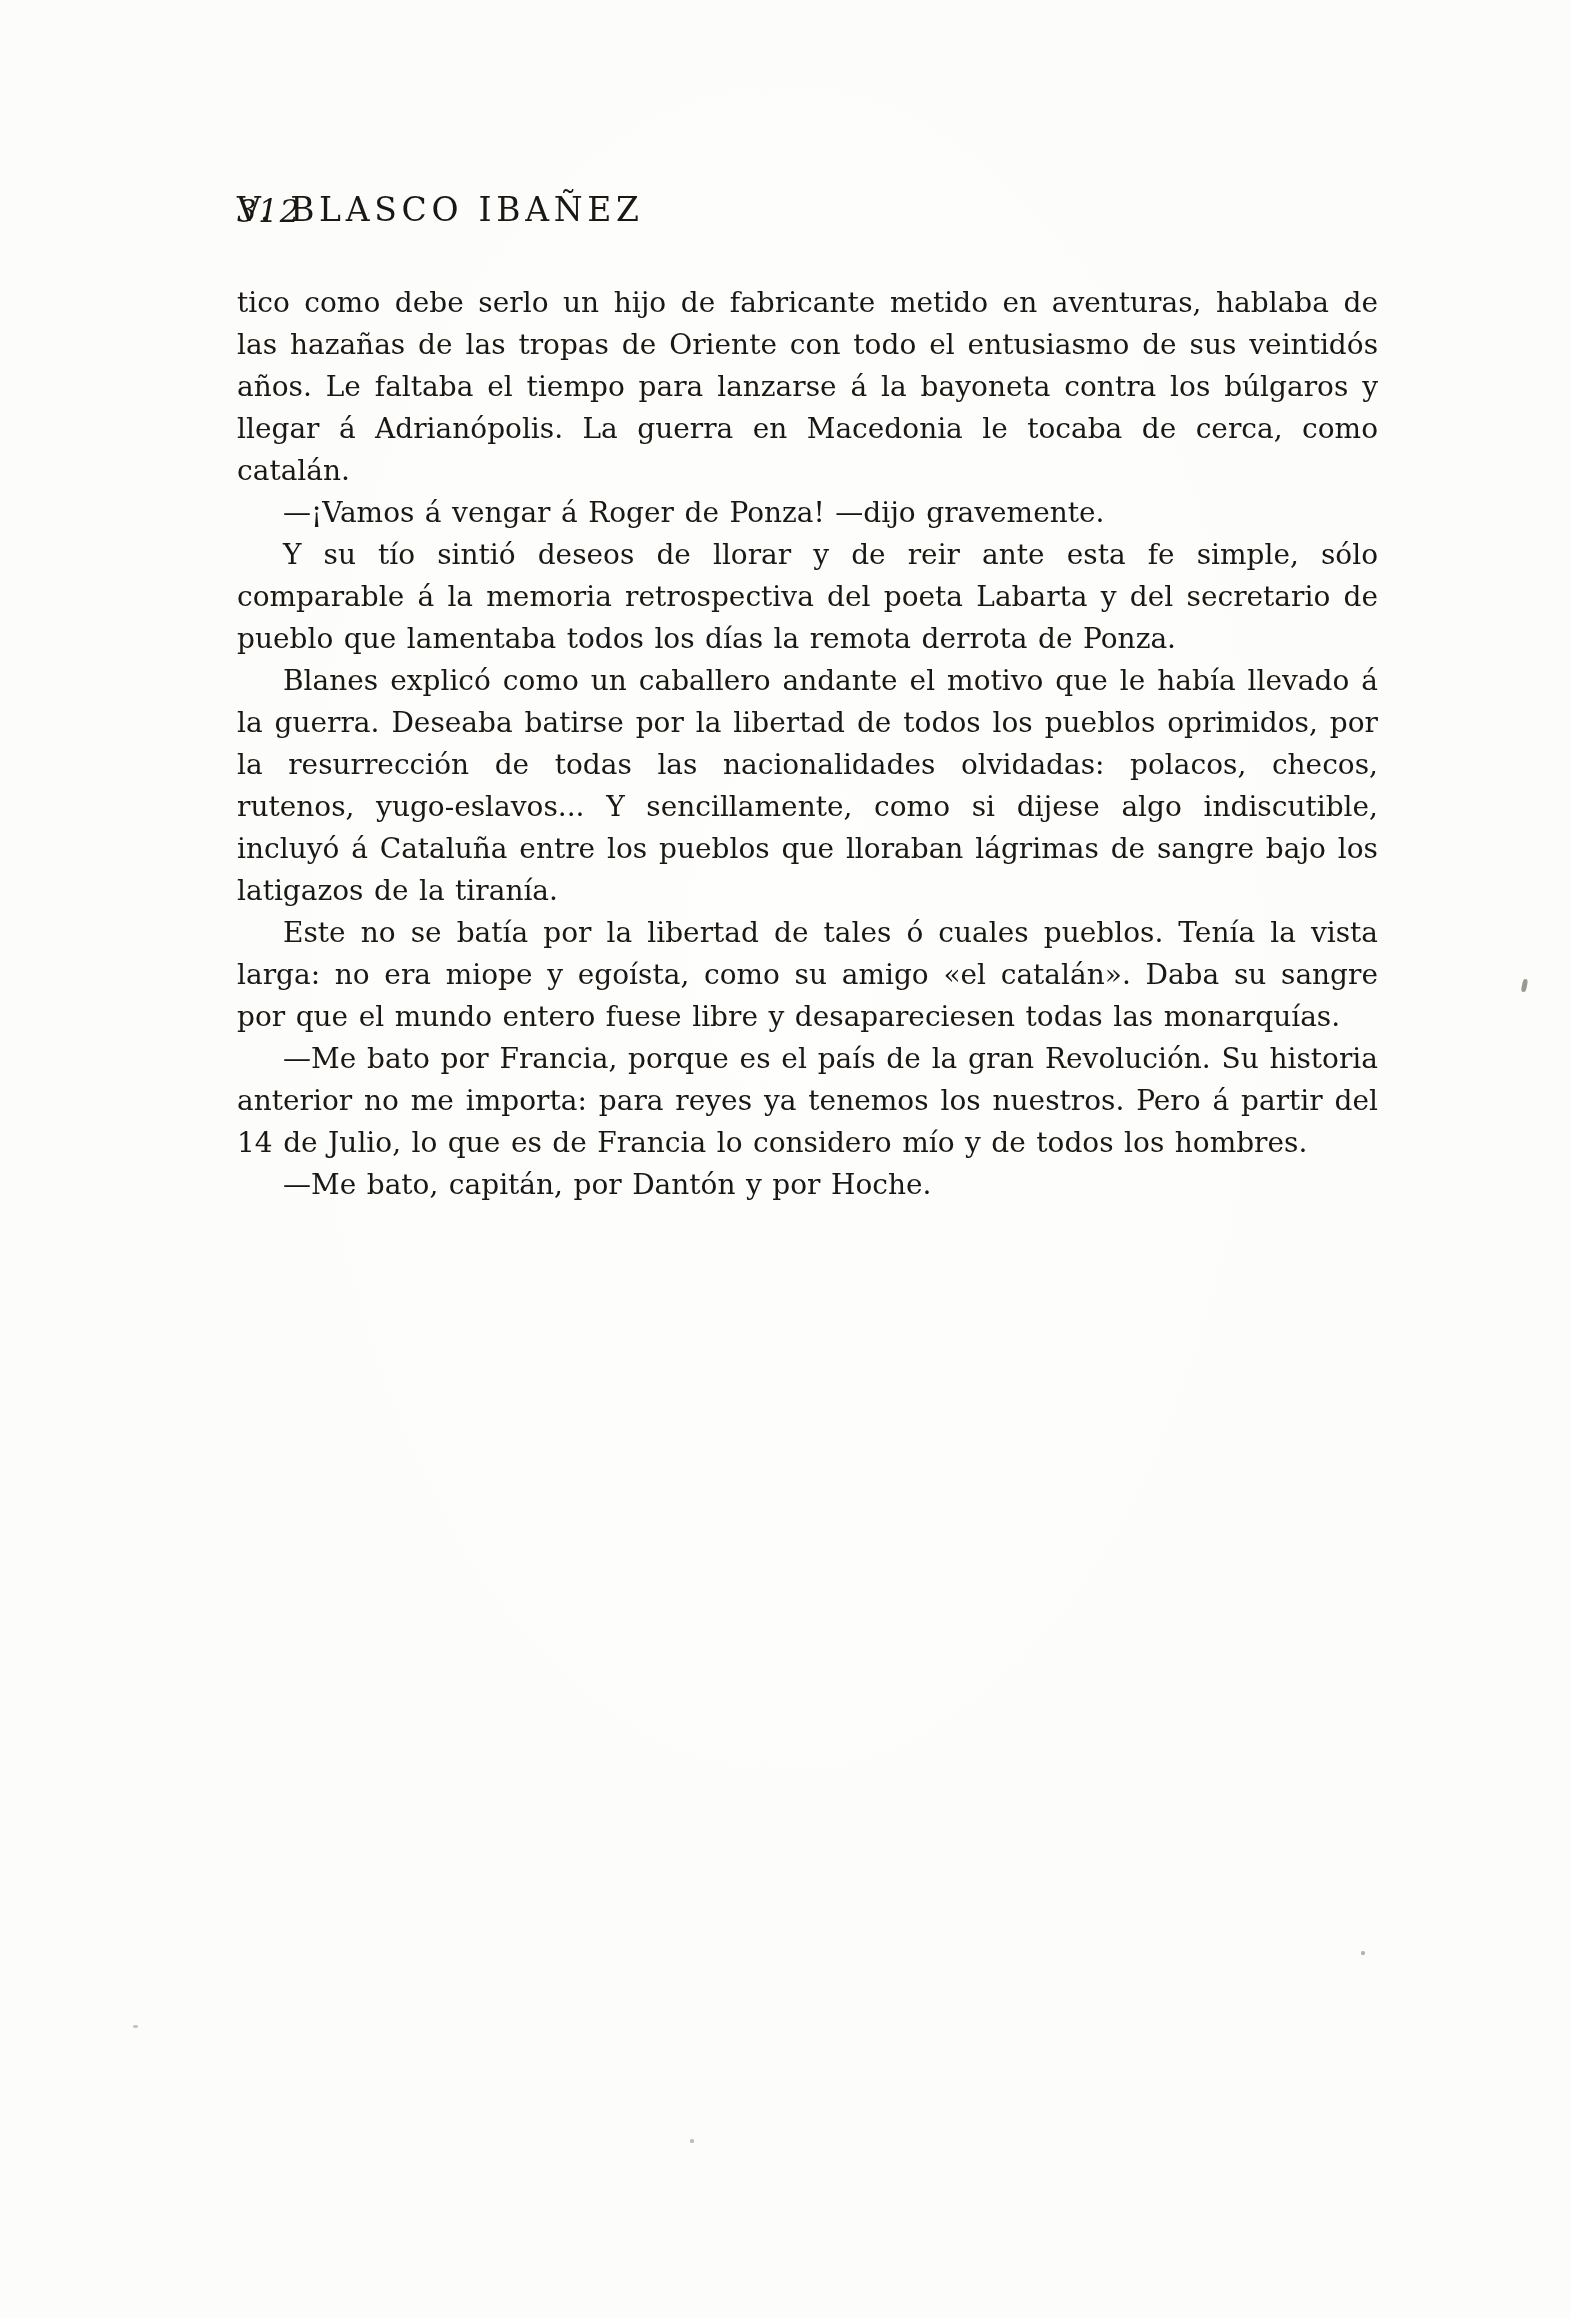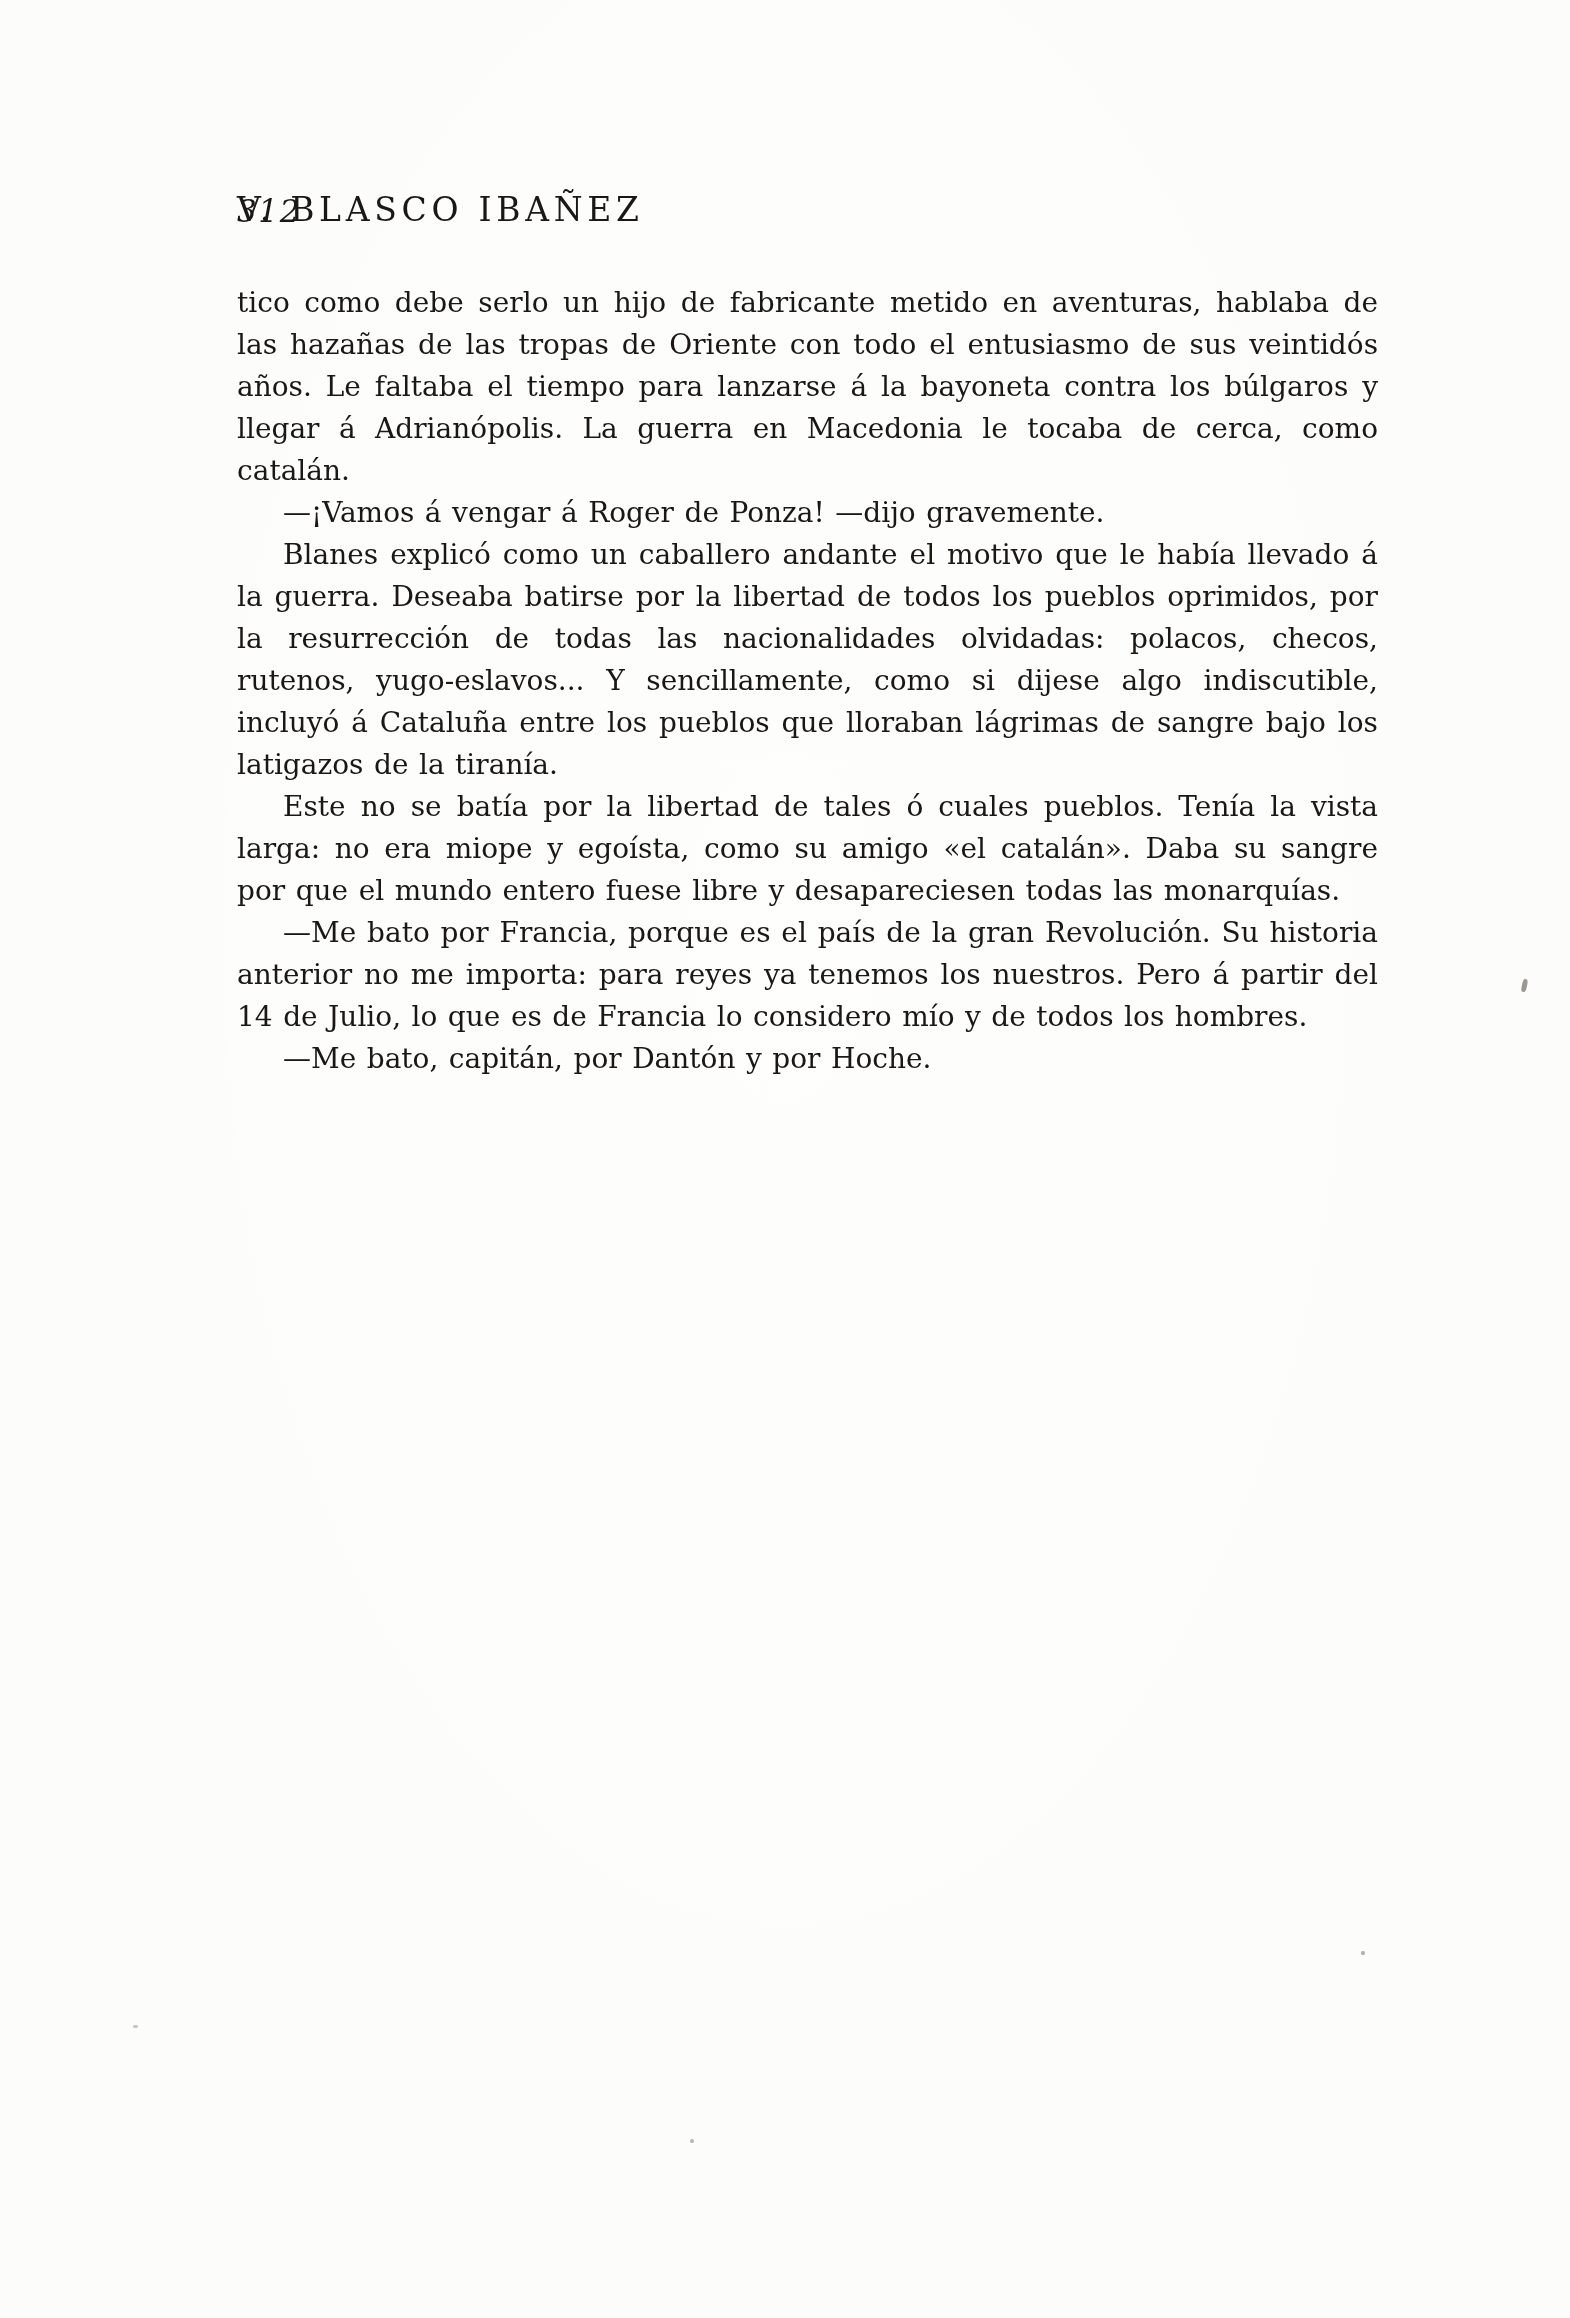--- a/index.html
+++ b/index.html
@@ -84,20 +84,21 @@
 
   <div class="page-header">
     <span class="page-number">312</span>
     <span class="running-title">V. BLASCO IBAÑEZ</span>
   </div>
 
   <div class="text-block">
 
   <p>tico como debe serlo un hijo de fabricante metido en aventuras, hablaba de las hazañas de las tropas de Oriente con todo el entusiasmo de sus veintidós años. Le faltaba el tiempo para lanzarse á la bayoneta contra los búlgaros y llegar á Adrianópolis. La guerra en Macedonia le tocaba de cerca, como catalán.</p>
       <p class="indent">—¡Vamos á vengar á Roger de Ponza! —dijo gravemente.</p>
+      <p class="indent">Y su tío sintió deseos de llorar y de reir ante esta fe simple, sólo comparable á la memoria retrospectiva del poeta Labarta y del secretario de pueblo que lamentaba todos los días la remota derrota de Ponza.</p>
       <p class="indent">Blanes explicó como un caballero andante el motivo que le había llevado á la guerra. Deseaba batirse por la libertad de todos los pueblos oprimidos, por la resurrección de todas las nacionalidades olvidadas: polacos, checos, rutenos, yugo-eslavos... Y sencillamente, como si dijese algo indiscutible, incluyó á Cataluña entre los pueblos que lloraban lágrimas de sangre bajo los latigazos de la tiranía.</p>
       <p class="indent">Este no se batía por la libertad de tales ó cuales pueblos. Tenía la vista larga: no era miope y egoísta, como su amigo «el catalán». Daba su sangre por que el mundo entero fuese libre y desapareciesen todas las monarquías.</p>
       <p class="indent">—Me bato por Francia, porque es el país de la gran Revolución. Su historia anterior no me importa: para reyes ya tenemos los nuestros. Pero á partir del 14 de Julio, lo que es de Francia lo considero mío y de todos los hombres.</p>
       <p class="indent">—Me bato, capitán, por Dantón y por Hoche.</p>
     </div>
 
   <div class="speck speck-a"></div>
   <div class="speck speck-b"></div>
   <div class="speck speck-c"></div>
   <div class="speck speck-d"></div>

